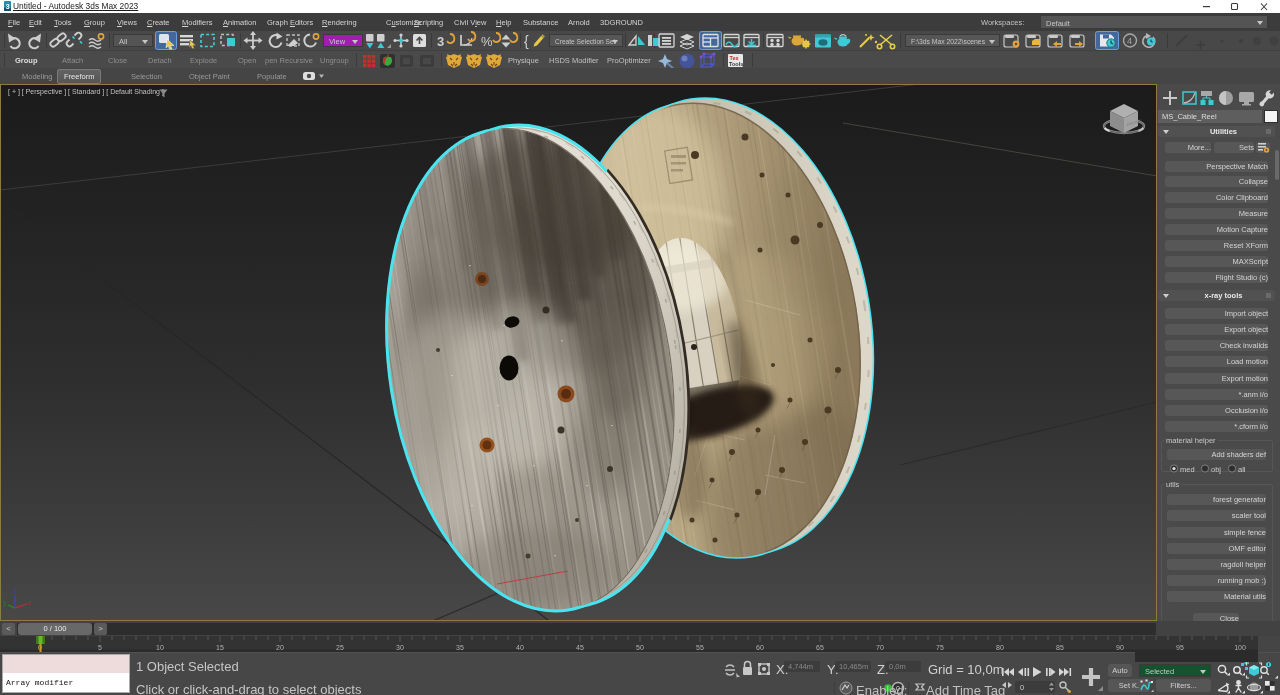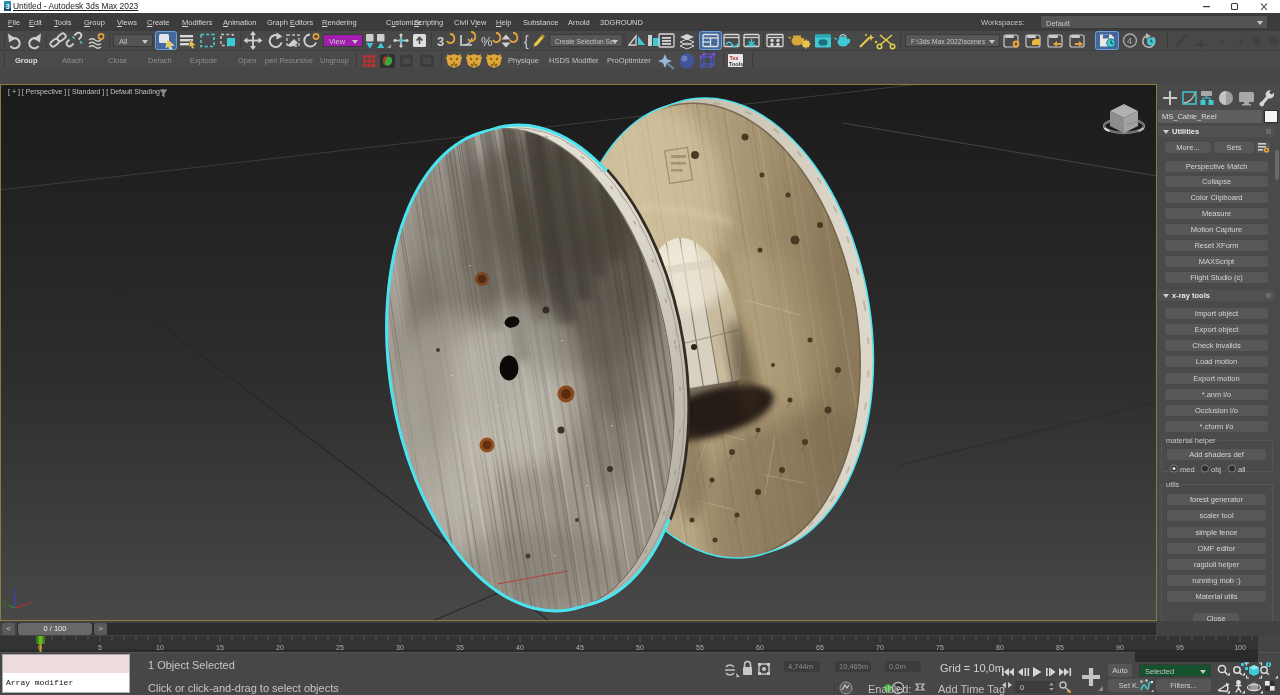--- a/index.html
+++ b/index.html
@@ -20,29 +20,29 @@
 .tbtxt { position:absolute; font-size:7.5px; color:#9a9a9a; top:4px; }
 .dd { position:absolute; background:#545454; border:1px solid #3a3a3a; color:#c6c6c6; font-size:7.5px; }
 .dd .lbl { position:absolute; left:5px; top:2px; white-space:nowrap; }
 .dd .arr { position:absolute; right:4px; top:5px; width:0; height:0; border-left:3px solid transparent; border-right:3px solid transparent; border-top:4px solid #c6c6c6; }
 #viewport { left:0; top:84px; width:1157px; height:537px;
   background:linear-gradient(180deg,#1b1b1b 0%,#232323 25%,#2e2e2e 55%,#3c3c3c 80%,#484848 100%);
   border:1px solid #8f7b3d; }
 #vplabel { position:absolute; left:7px; top:3px; color:#c2c2c2; font-size:7.5px; }
 #panel { left:1157px; top:84px; width:123px; height:538px; background:#4a4a4a; font-size:7.5px;}
 .btn { position:absolute; background:#575757; border-radius:3px; color:#d4d4d4;
-  font-size:7.5px; text-align:center; left:8px; width:103px; height:11px; line-height:11px; }
+  font-size:7.5px; text-align:right; left:8px; width:103px; height:11px; line-height:11px; }
 .rollhead { position:absolute; left:1px; width:117px; height:11px; color:#e8e8e8; background:#515151;
-  font-size:7.5px; font-weight:bold; padding-left:14px; line-height:11px; border-radius:2px;}
+  font-size:7.5px; font-weight:bold; padding-left:14px; line-height:11px; border-radius:2px;text-align:center;}
 .rollhead .tri { position:absolute; left:5px; top:4px; width:0; height:0; border-left:3px solid transparent; border-right:3px solid transparent; border-top:4px solid #cfcfcf; }
 .grplabel { position:absolute; left:7px; color:#c8c8c8; font-size:7.5px; }
 #timeslider { left:0; top:621px; width:1280px; height:15px; background:#424242; }
 #ruler { left:0; top:636px; width:1280px; height:16px; background:#353535; }
 #statusbar { left:0; top:652px; width:1280px; height:43px; background:#474747; border-top:1px solid #525252; }
-.sbtext { position:absolute; color:#c6c6c6; font-size:11px;margin-left:12px; }
+.sbtext { position:absolute; color:#c6c6c6; font-size:13px; }
 .sbbtn { position:absolute; background:#565656; border-radius:3px; color:#d0d0d0; font-size:7.5px; text-align:center; }
 .sbfield { position:absolute; background:#3c3c3c; border-radius:2px; color:#8a8a8a; font-size:7.5px; padding-left:4px; height:11px; line-height:11px;}
 </style>
 </head>
 <body>
 <div id="root">
 
   <div class="abs" id="titlebar">
     <svg class="abs" style="left:4px;top:1px" width="7" height="10">
         <rect width="7" height="10" rx="1" fill="#2a8ab0"></rect>
@@ -444,20 +444,33 @@
     <span class="rtxt" style="left:148px">Detach</span>
     <span class="rtxt" style="left:190px">Explode</span>
     <span class="rtxt" style="left:238px">Open</span>
     <span class="rtxt" style="left:265px">pen Recursive</span>
     <span class="rtxt" style="left:320px">Ungroup</span>
     <span class="rtxt" style="left:508px;color:#c2c2c2">Physique</span>
     <span class="rtxt" style="left:549px;color:#c2c2c2">HSDS Modifier</span>
     <span class="rtxt" style="left:607px;color:#c2c2c2">ProOptimizer</span>
   </div>
 
+  <div class="abs" id="tabrow">
+    <span class="tbtxt" style="left:22px">Modeling</span>
+    <div class="abs" style="left:57px;top:1px;width:44px;height:15px;background:linear-gradient(#636363,#555);border:1px solid #7a7a7a;border-radius:2px"></div>
+    <span class="tbtxt" style="left:64px;color:#e6e6e6">Freeform</span>
+    <span class="tbtxt" style="left:131px">Selection</span>
+    <span class="tbtxt" style="left:189px">Object Paint</span>
+    <span class="tbtxt" style="left:257px">Populate</span>
+    <svg class="abs" style="left:303px;top:4px" width="24" height="9">
+        <rect width="12" height="8" rx="2.5" fill="#dedede"></rect>
+        <circle cx="6" cy="4" r="2.2" fill="#4a4a4a"></circle>
+        <path d="M16 2.5 l5 0 l-2.5 3.5 z" fill="#b5b5b5"></path>
+      </svg>
+  </div>
 
   <div class="abs" id="viewport">
     <svg class="abs" style="left:0;top:0" width="1155" height="535" id="vpsvg">
         <defs>
 <linearGradient id="backFaceG" x1="0" y1="0" x2="1" y2="0.25">
 <stop offset="0" stop-color="#c4b495"></stop>
             <stop offset="0.5" stop-color="#b7a582"></stop>
             <stop offset="1" stop-color="#927f60"></stop>
 </linearGradient>
 <linearGradient id="backRimG" x1="0" y1="0" x2="1" y2="0.2">

